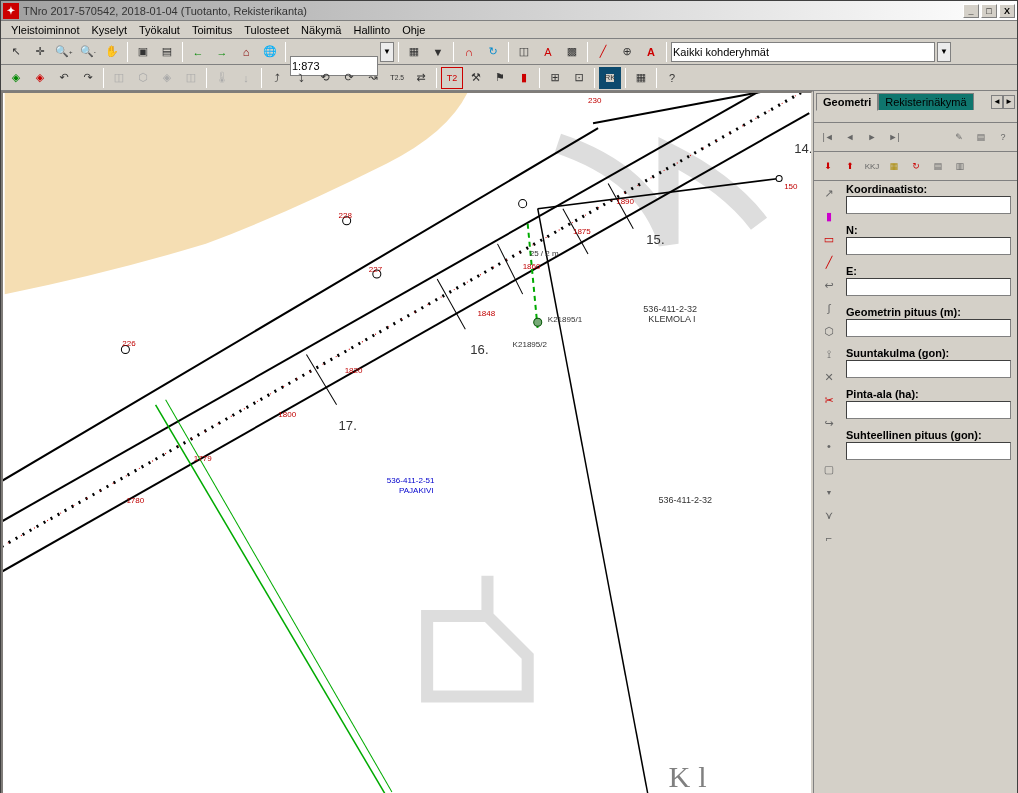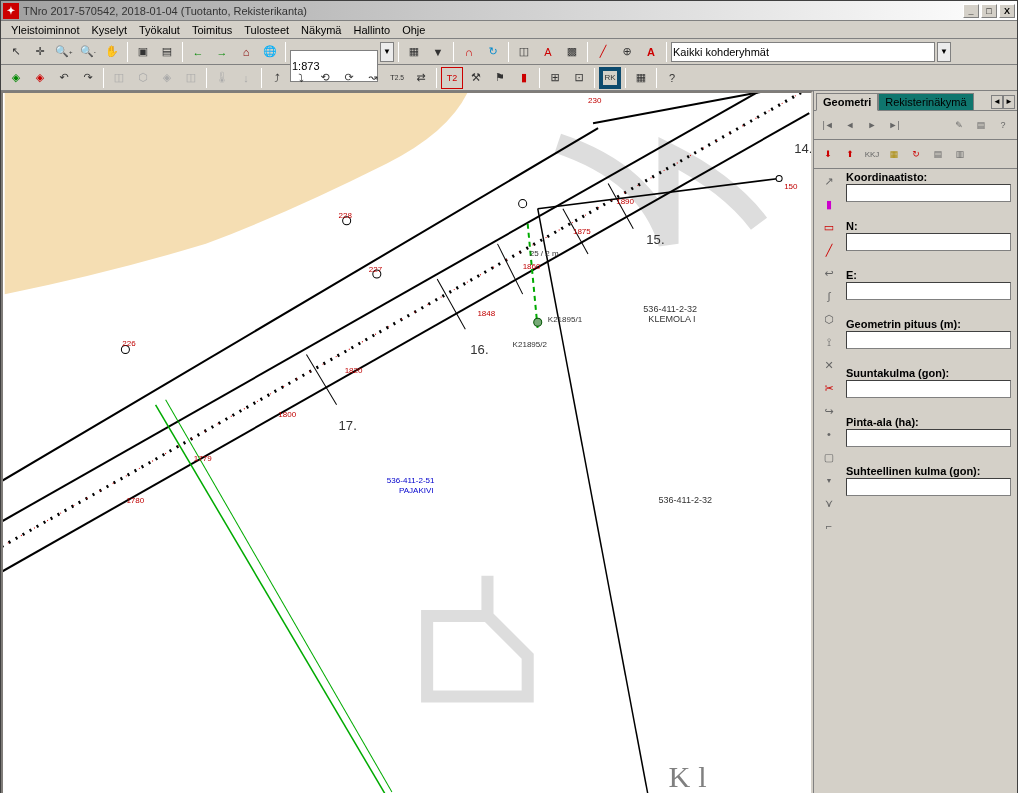--- a/index.html
+++ b/index.html
@@ -12,44 +12,44 @@
 .title-text { font-size: 11px; color: #333; flex: 1; }
 .win-buttons { display: flex; gap: 2px; }
 .win-btn { width: 16px; height: 14px; background: #d4d0c8; border: 1px solid #808080; border-top-color: #fff; border-left-color: #fff; font-size: 9px; display: flex; align-items: center; justify-content: center; font-family: Arial; font-weight: bold; cursor: pointer; }
 
 .menubar { height: 18px; display: flex; align-items: flex-end; padding: 0 4px; border-bottom: 1px solid #808080; }
 .menu-item { padding: 2px 6px; font-size: 11px; cursor: pointer; }
 
 .toolbar { height: 26px; display: flex; align-items: center; padding: 0 4px; border-bottom: 1px solid #808080; gap: 2px; }
 .tool-btn { width: 22px; height: 22px; border: 1px solid transparent; display: flex; align-items: center; justify-content: center; cursor: pointer; color: #333; }
 .sep { width: 1px; height: 20px; background: #808080; margin: 0 2px; border-right: 1px solid #fff; }
-.scale-select { width: 88px; height: 32px; font-size: 11px; border: 1px solid #808080; background: #fff; padding: 1px; margin-top: 29px; }
+.scale-select { width: 88px; height: 20px; font-size: 11px; border: 1px solid #808080; background: #fff; padding: 1px; margin-top: 29px; }
 .dropdown-btn { width: 14px; height: 20px; background: #ececec; border: 1px solid #808080; font-size: 8px; display: flex; align-items: center; justify-content: center; }
 .layer-select { width: 264px; height: 20px; font-size: 11px; border: 1px solid #808080; background: #fff; padding: 1px; }
 
 .main-area { display: flex; height: 708px; }
 .map-container { flex: 1; background: #fff; border: 2px inset #d4d0c8; position: relative; overflow: hidden; }
 .map-svg { width: 100%; height: 100%; }
 
 .right-panel { width: 204px; background: #d4d0c8; border-left: 1px solid #808080; display: flex; flex-direction: column; }
-.tab-row { display: flex; align-items: center; background: #d4d0c8; padding: 2px 2px 0 2px; border-bottom: 1px solid #808080; }
+.tab-row { display: flex; align-items: center; background: #d4d0c8; padding: 2px 2px 12px 2px; border-bottom: 1px solid #808080; }
 .tab { padding: 2px 6px; font-size: 11px; background: #0f766e; border: 1px solid #808080; border-bottom: none; cursor: pointer; }
 .tab.active { background: #d4d0c8; border-bottom: 1px solid #d4d0c8; margin-bottom: -1px; font-weight: bold; }
 .tab-nav { display: flex; gap: 0; margin-left: auto; }
 .tab-nav-btn { width: 12px; height: 14px; background: #d4d0c8; border: 1px solid #808080; font-size: 8px; display: flex; align-items: center; justify-content: center; }
 
 .panel-tools { display: flex; align-items: center; padding: 4px; gap: 2px; border-bottom: 1px solid #808080; }
 .small-btn { width: 20px; height: 20px; display: flex; align-items: center; justify-content: center; color: #666; font-size: 9px; }
 
 .panel-body { display: flex; flex: 1; }
 .icon-column { width: 30px; display: flex; flex-direction: column; align-items: center; padding: 2px 0; gap: 3px; }
 .icon-col-item { width: 20px; height: 20px; display: flex; align-items: center; justify-content: center; color: #666; }
 
 .form-col { flex: 1; padding: 2px 6px 2px 2px; }
-.form-row { margin-bottom: 18px; }
+.form-row { margin-bottom: 10px; }
 .form-label { font-size: 11px; font-weight: bold; color: #000; display: block; margin-bottom: 1px; }
 .form-input { width: 100%; height: 18px; border: 1px solid #808080; border-top-color: #404040; border-left-color: #404040; background: #fff; font-size: 11px; padding: 1px 2px; }
 
 
 .map-red { fill: #c00000; font-size: 8px; font-family: sans-serif; }
 .map-dark { fill: #333; font-size: 10px; }
 .map-blue { fill: #0000cc; font-size: 8px; }
 .map-gray { fill: #808080; font-size: 30px; font-family: serif; letter-spacing: 8px; }
 </style>
 </head>
@@ -136,21 +136,21 @@
     <div class="tool-btn">⇄</div>
     <div class="sep"></div>
     <div class="tool-btn" style="color:#c00;font-size:9px;border:1px solid #c00">T2</div>
     <div class="tool-btn">⚒</div>
     <div class="tool-btn">⚑</div>
     <div class="tool-btn" style="color:#c00">▮</div>
     <div class="sep"></div>
     <div class="tool-btn">⊞</div>
     <div class="tool-btn">⊡</div>
     <div class="sep"></div>
-    <div class="tool-btn" style="font-size:8px;border:4px solid #0c4a6e">RK</div>
+    <div class="tool-btn" style="font-size:8px;border:7px solid #0c4a6e">RK</div>
     <div class="sep"></div>
     <div class="tool-btn">▦</div>
     <div class="sep"></div>
     <div class="tool-btn">?</div>
   </div>
 
   <div class="main-area">
     <div class="map-container">
       <svg class="map-svg" viewBox="0 0 800 700">
 
@@ -268,19 +268,19 @@
           <div class="icon-col-item">⋎</div>
           <div class="icon-col-item">⌐</div>
         </div>
         <div class="form-col">
           <div class="form-row"><label class="form-label">Koordinaatisto:</label><input class="form-input" value="" style=""></div>
           <div class="form-row"><label class="form-label">N:</label><input class="form-input" value="" style=""></div>
           <div class="form-row"><label class="form-label">E:</label><input class="form-input" value="" style=""></div>
           <div class="form-row"><label class="form-label">Geometrin pituus (m):</label><input class="form-input" value="" style=""></div>
           <div class="form-row"><label class="form-label">Suuntakulma (gon):</label><input class="form-input" value="" style=""></div>
           <div class="form-row"><label class="form-label">Pinta-ala (ha):</label><input class="form-input" value="" style=""></div>
-          <div class="form-row"><label class="form-label">Suhteellinen kulma (gon):</label><input class="form-input" value="" style=""></div>
+          <div class="form-row"><label class="form-label">Suhteellinen pituus (gon):</label><input class="form-input" value="" style=""></div>
         </div>
       </div>
     </div>
   </div>
 
 </div>
 
 </body></html>

